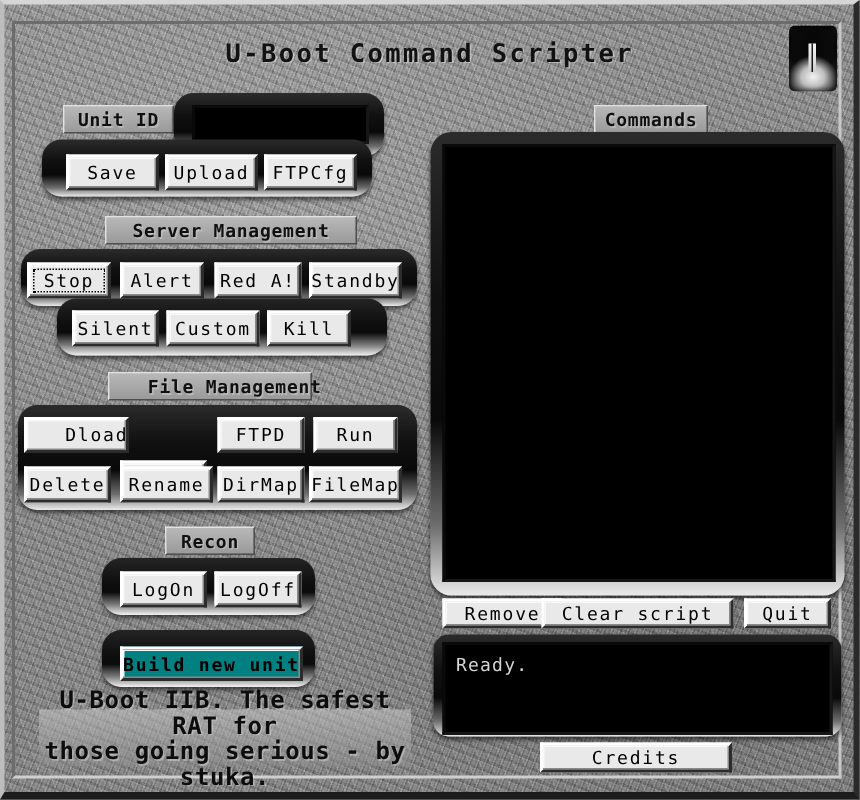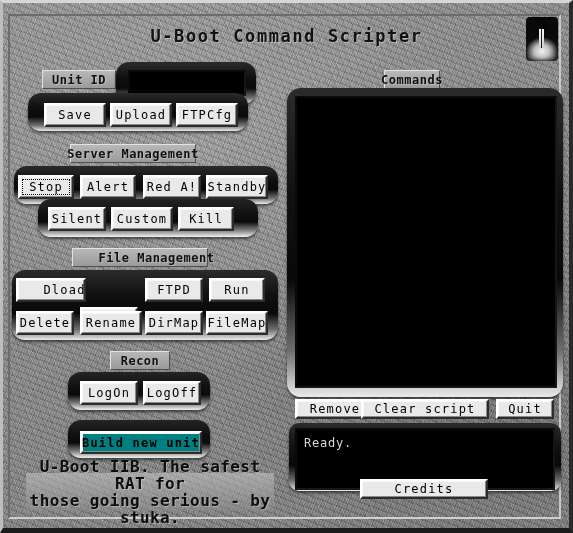--- a/index.html
+++ b/index.html
@@ -184,21 +184,21 @@
   <div class="tray" style="left:116px;top:62px;width:140px;height:42px;"></div>
   <div class="screen" style="left:128px;top:70px;width:118px;height:26px;">
     <div class="txt" placeholder=""></div>
   </div>
 
   <div class="tray" style="left:28px;top:93px;width:220px;height:38px;"></div>
   <div class="btn" style="left:44px;top:103px;width:62px;height:24px;">Save</div>
   <div class="btn" style="left:110px;top:103px;width:62px;height:24px;">Upload</div>
   <div class="btn" style="left:176px;top:103px;width:62px;height:24px;">FTPCfg</div>
 
-  <div class="plaque" style="left:70px;top:144px;width:126px;height:19px;text-align:center;">Server Management</div>
+  <div class="plaque" style="left:70px;top:144px;width:168px;height:19px;text-align:center;">Server Management</div>
 
   <div class="tray" style="left:14px;top:166px;width:264px;height:38px;"></div>
   <div class="btn focused" style="left:18px;top:175px;width:56px;height:24px;">Stop</div>
   <div class="btn" style="left:80px;top:175px;width:56px;height:24px;">Alert</div>
   <div class="btn" style="left:143px;top:175px;width:58px;height:24px;">Red A!</div>
   <div class="btn" style="left:206px;top:175px;width:62px;height:24px;">Standby</div>
 
   <div class="tray soft" style="left:38px;top:199px;width:220px;height:38px;"></div>
   <div class="btn" style="left:48px;top:207px;width:58px;height:24px;">Silent</div>
   <div class="btn" style="left:178px;top:207px;width:56px;height:24px;">Kill</div>
@@ -224,31 +224,31 @@
   <div class="btn" style="left:143px;top:381px;width:58px;height:24px;">LogOff</div>
 
   <div class="tray soft" style="left:68px;top:420px;width:142px;height:38px;"></div>
   <div class="btn teal" style="left:80px;top:431px;width:122px;height:23px;">Build new unit</div>
 
   <div class="tagline" style="left:26px;top:473px;width:248px;height:38px;">
     <div>U-Boot IIB. The safest RAT for</div>
     <div>those going serious - by stuka.</div>
   </div>
 
-  <div class="plaque" style="left:384px;top:70px;width:56px;height:19px;">Commands</div>
+  <div class="plaque" style="left:396px;top:70px;width:76px;height:19px;">Commands</div>
 
   <div class="tray" style="left:287px;top:88px;width:276px;height:309px;border-radius:14px;"></div>
   <div class="screen" style="left:295px;top:96px;width:262px;height:292px;">
     <div class="txt"></div>
   </div>
 
   <div class="btn" style="left:295px;top:399px;width:80px;height:20px;text-align:center;">Remove</div>
   <div class="btn" style="left:361px;top:399px;width:128px;height:20px;">Clear script</div>
   <div class="btn" style="left:496px;top:399px;width:58px;height:20px;">Quit</div>
 
   <div class="tray" style="left:289px;top:423px;width:272px;height:68px;border-radius:10px;"></div>
   <div class="screen" style="left:295px;top:428px;width:260px;height:62px;">
     <div class="txt">Ready.</div>
   </div>
 
-  <div class="btn" style="left:360px;top:479px;width:128px;height:20px;">Credits</div>
+  <div class="btn" style="left:360px;top:495px;width:128px;height:20px;">Credits</div>
 
 </div>
 
 </body></html>

